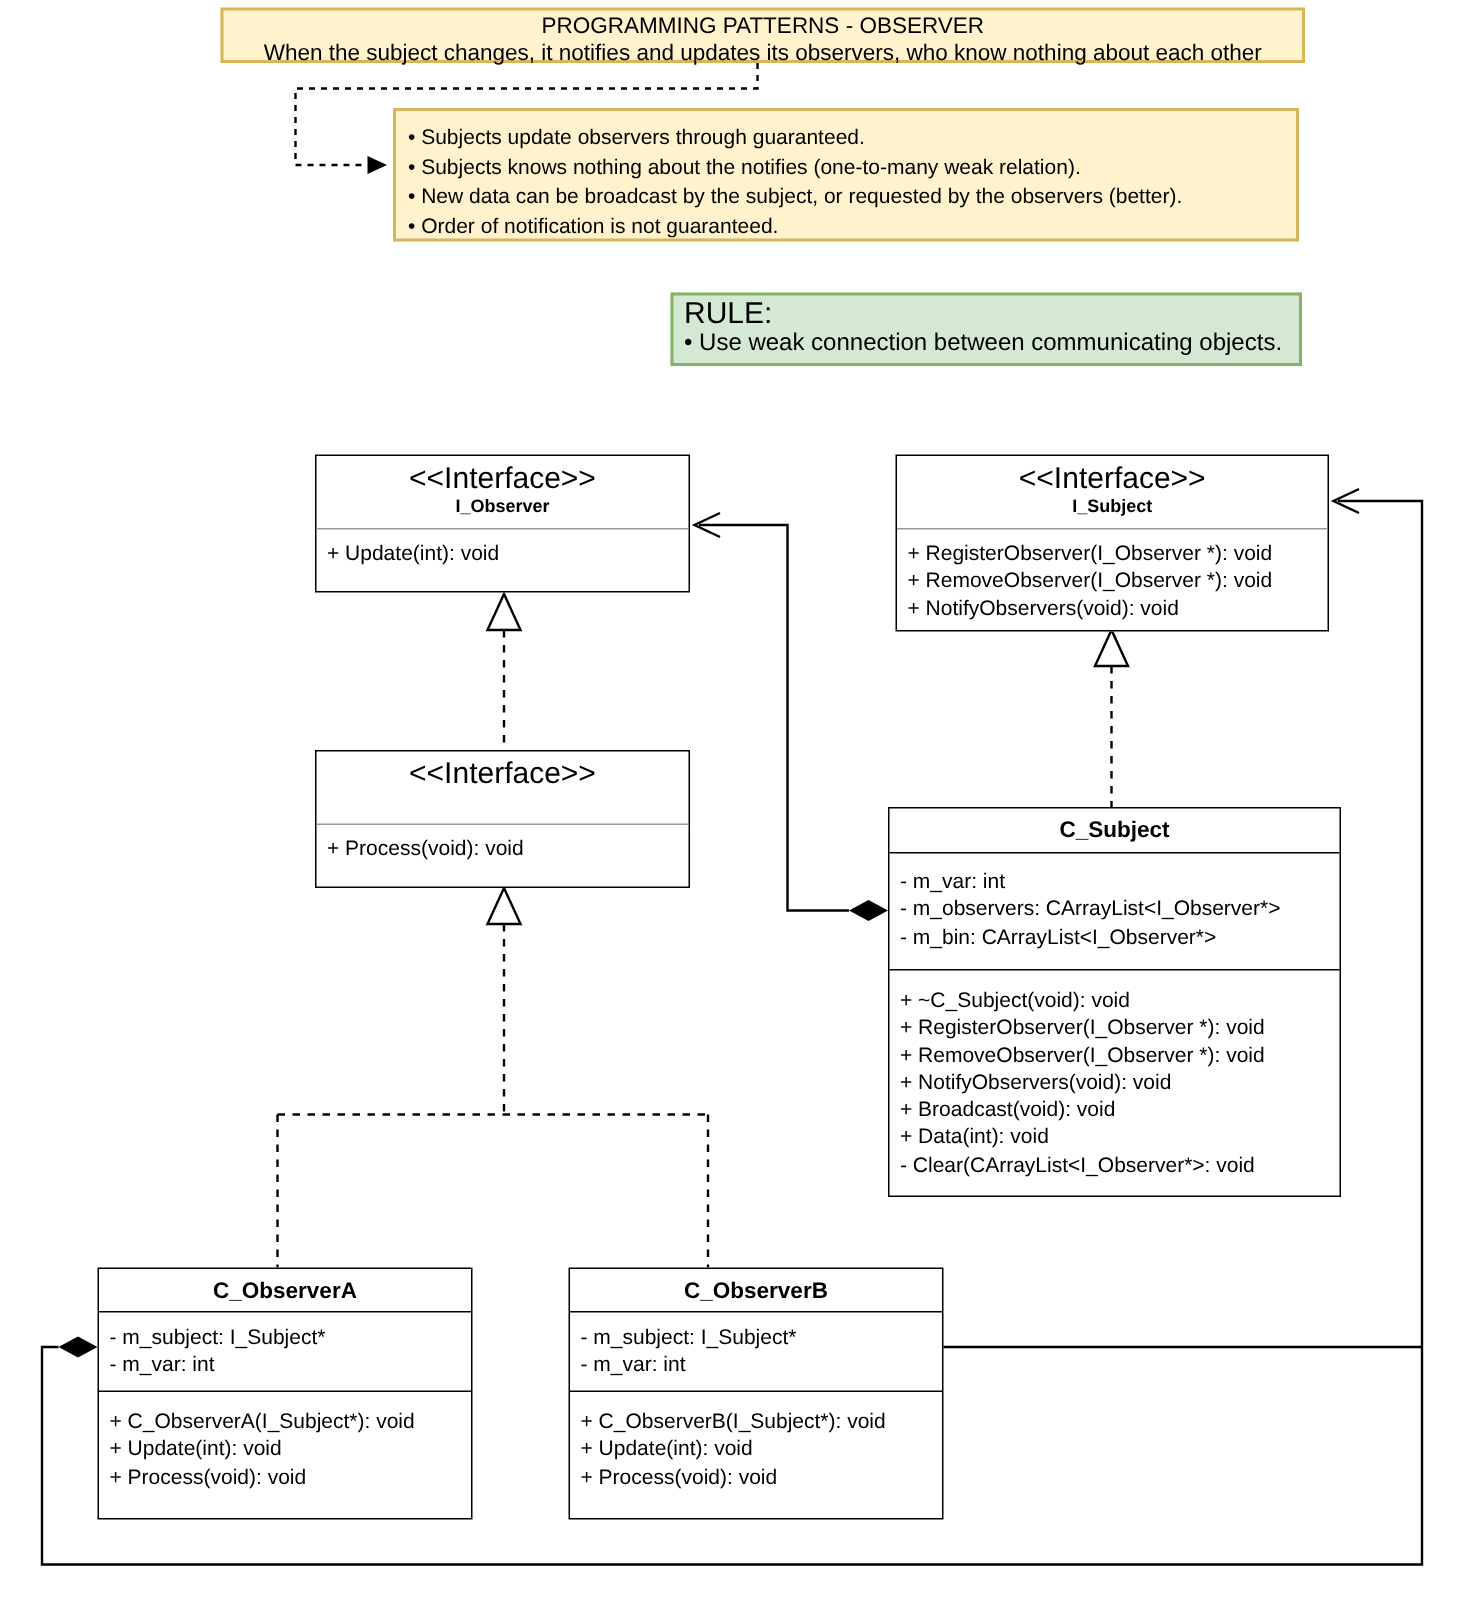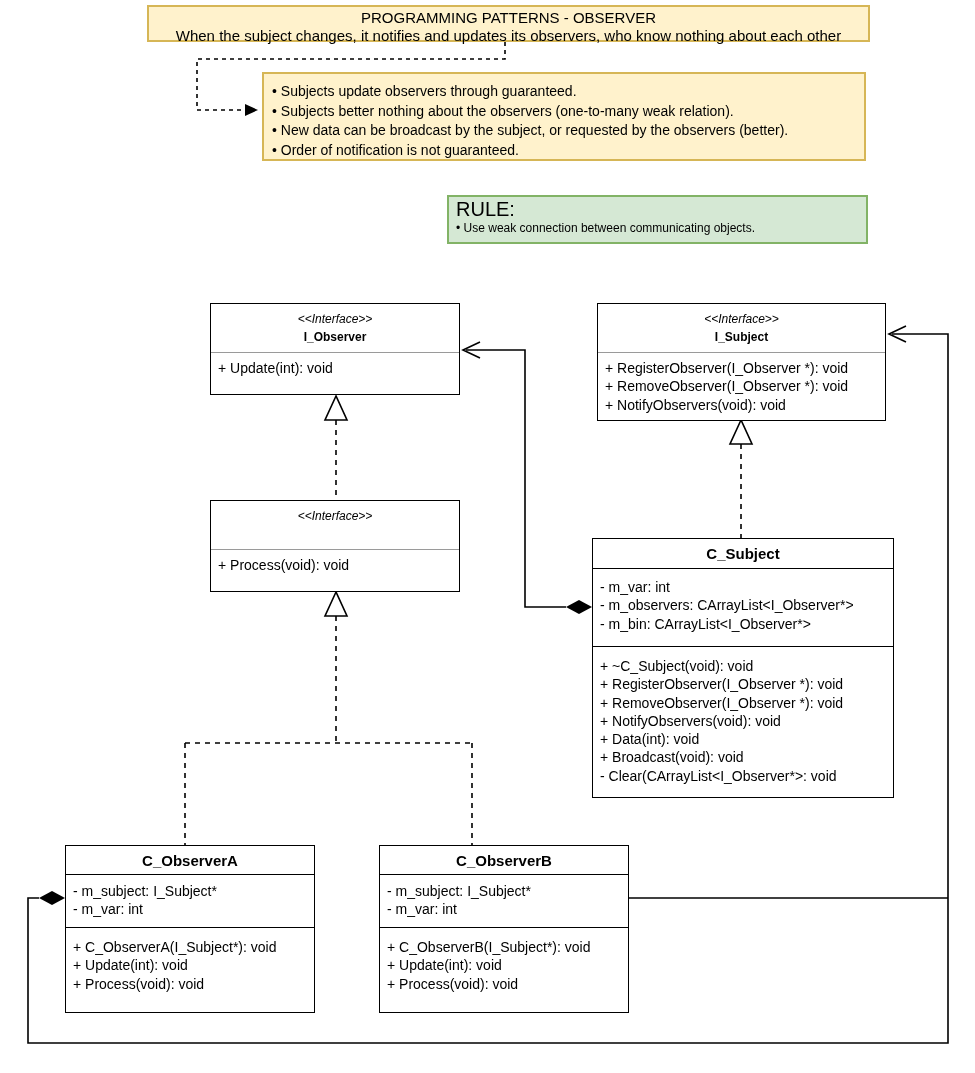--- a/index.html
+++ b/index.html
@@ -16,29 +16,29 @@
   }
   #connectors{position:absolute;left:0;top:0;z-index:1;pointer-events:none;}
 
   
   .ann{position:absolute;z-index:2;box-sizing:border-box;}
   .note-box{background:var(--note-fill);border:2px solid var(--note-border);}
   .rule-box{background:var(--rule-fill);border:2px solid var(--rule-border);}
   .title-box{text-align:center;font-size:15px;line-height:18px;padding-top:2px;}
   .bullets{font-size:14px;line-height:19.5px;padding:8px 6px 0 8px;white-space:nowrap;}
   .rule-box .rule-head{font-size:20px;line-height:19px;padding:3px 0 0 7px;}
-  .rule-box .bullets{padding:0 0 0 7px;font-size:12px;}
+  .rule-box .bullets{padding:0 0 0 7px;font-size:16px;}
 
   
   .uml-box{
     position:absolute;z-index:2;box-sizing:border-box;background:#fff;
     border:1.6px solid #000;font-size:14px;
   }
   .uml-head{text-align:center;box-sizing:border-box;}
-  .uml-head .stereo{font-style:italic;font-size:12px;line-height:17px;}
+  .uml-head .stereo{font-size:20px;line-height:17px;}
   .uml-head .cname{font-weight:bold;font-size:12px;line-height:18px;}
   .iface .uml-head{height:49px;padding-top:7px;border-bottom:1px solid #9a9a9a;}
   .cls .uml-head{font-weight:bold;font-size:15px;border-bottom:1.6px solid #000;}
   .uml-sec{box-sizing:border-box;padding:6px 7px 0 7px;white-space:nowrap;}
   .uml-sec .line{line-height:18.3px;}
   .sec-divider{border-top:1.6px solid #000;}
 </style>
 </head>
 <body>
 
@@ -70,21 +70,21 @@
     <polygon points="597,898 610,891 623,898 610,905" fill="#000"></polygon>
   </svg>
 
   <div class="ann note-box title-box" style="left:147px;top:5px;width:723px;height:37px;">
     <div>PROGRAMMING PATTERNS - OBSERVER</div>
     <div>When the subject changes, it notifies and updates its observers, who know nothing about each other</div>
   </div>
 
   <div class="ann note-box bullets" style="left:262px;top:72px;width:604px;height:89px;">
       <div class="line">• Subjects update observers through guaranteed.</div>
-      <div class="line">• Subjects better nothing about the observers (one-to-many weak relation).</div>
+      <div class="line">• Subjects knows nothing about the notifies (one-to-many weak relation).</div>
       <div class="line">• New data can be broadcast by the subject, or requested by the observers (better).</div>
       <div class="line">• Order of notification is not guaranteed.</div>
     </div>
 
   <div class="ann rule-box" style="left:447px;top:195px;width:421px;height:49px;">
     <div class="rule-head">RULE:</div>
     <div class="bullets">
         <div class="line">• Use weak connection between communicating objects.</div>
       </div>
   </div>
@@ -125,22 +125,22 @@
     <div class="uml-sec" style="height:77px;padding-top:9px;">
         <div class="line">- m_var: int</div>
         <div class="line">- m_observers: CArrayList&lt;I_Observer*&gt;</div>
         <div class="line">- m_bin: CArrayList&lt;I_Observer*&gt;</div>
       </div>
     <div class="uml-sec sec-divider" style="height:151px;padding-top:10px;">
         <div class="line">+ ~C_Subject(void): void</div>
         <div class="line">+ RegisterObserver(I_Observer *): void</div>
         <div class="line">+ RemoveObserver(I_Observer *): void</div>
         <div class="line">+ NotifyObservers(void): void</div>
+        <div class="line">+ Broadcast(void): void</div>
         <div class="line">+ Data(int): void</div>
-        <div class="line">+ Broadcast(void): void</div>
         <div class="line">- Clear(CArrayList&lt;I_Observer*&gt;: void</div>
       </div>
   </div>
 
   <div class="uml-box cls" style="left:65px;top:845px;width:250px;height:168px;">
     <div class="uml-head" style="height:29px;line-height:29px;">C_ObserverA</div>
     <div class="uml-sec" style="height:52px;padding-top:7px;">
         <div class="line">- m_subject: I_Subject*</div>
         <div class="line">- m_var: int</div>
       </div>

